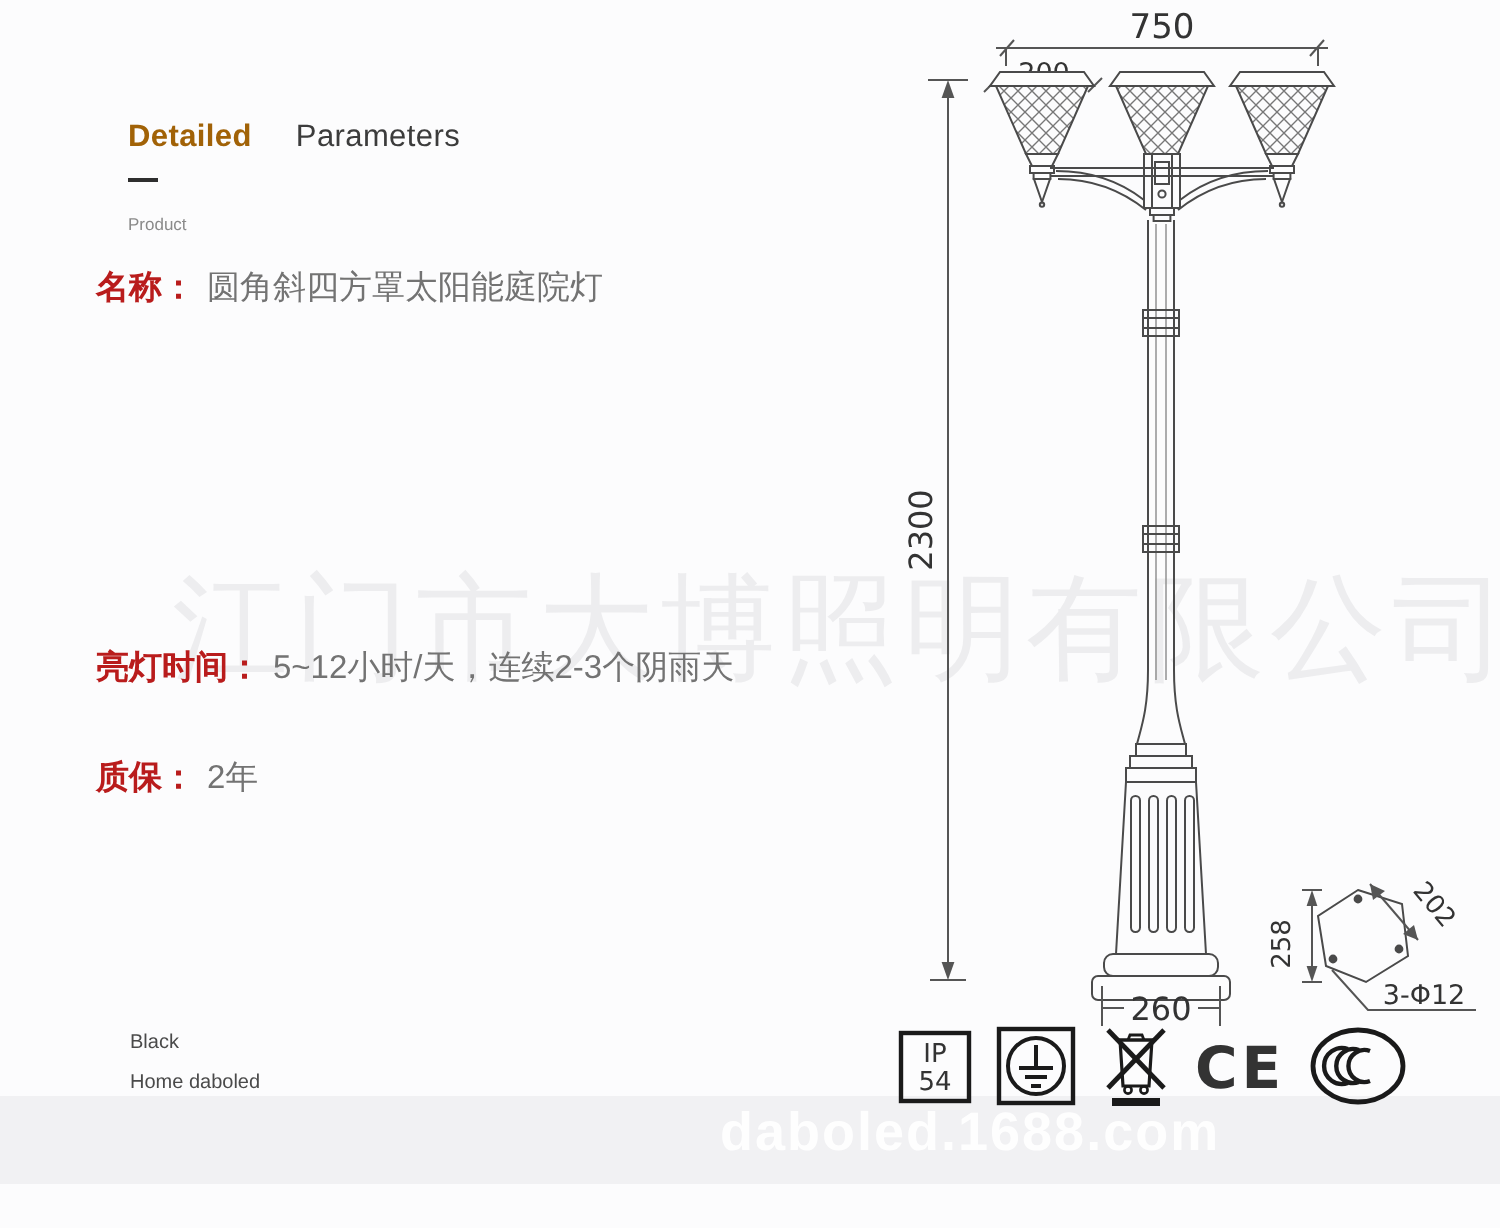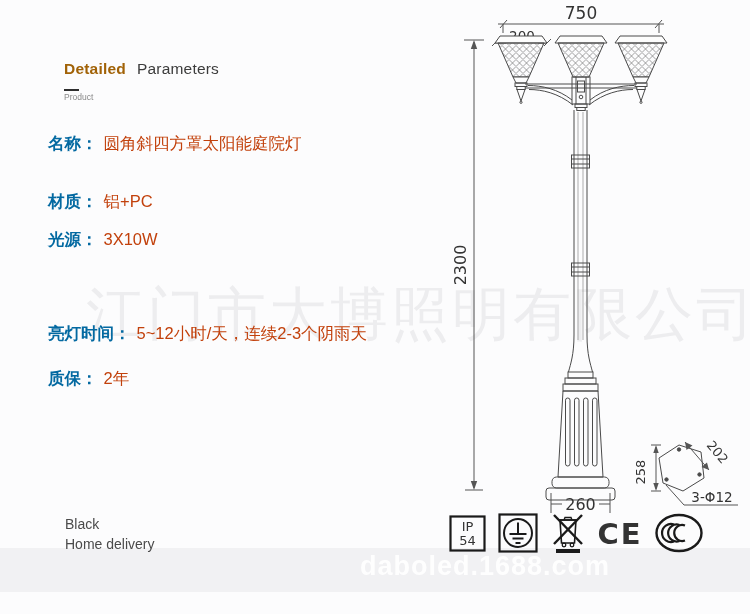--- a/index.html
+++ b/index.html
@@ -6,41 +6,41 @@
   .page{
     position:relative;width:750px;height:614px;overflow:hidden;
     background:#fcfcfd;
     font-family:"Liberation Sans","DejaVu Sans",sans-serif;
     color:#111;
   }
   
   .hdr{position:absolute;left:64px;top:60px;}
   .hdr .t{font-size:15.5px;letter-spacing:.2px;}
   .hdr .t b{color:#a16207;font-weight:bold;}
-  .hdr .t span.rest{color:#3c3c3c;margin-left:11px;font-weight:400;}
+  .hdr .t span.rest{color:#3c3c3c;margin-left:22px;font-weight:400;}
   .hdr .dash{width:15px;height:2px;background:#2e2e2e;margin-top:11px;}
-  .hdr .sub{font-size:8.5px;color:#8a8a8a;margin-top:1px;}
+  .hdr .sub{font-size:8.5px;color:#8a8a8a;margin-top:16px;}
   
   .spec{position:absolute;left:48px;font-size:16.5px;white-space:nowrap;z-index:3;}
-  .spec .lb{font-weight:bold;color:#0369a1;}
-  .spec .vl{color:#c2410c;margin-left:6px;}
+  .spec .lb{font-weight:bold;color:#b91c1c;}
+  .spec .vl{color:#737373;margin-left:6px;}
   
   .wm-company{
     position:absolute;left:86px;top:276px;z-index:1;
     font-size:58px;letter-spacing:3px;white-space:nowrap;
     color:rgba(90,90,105,0.09);font-weight:400;
   }
   .band{position:absolute;left:0;top:548px;width:750px;height:44px;background:#f1f1f3;z-index:1;}
   .wm-site{
     position:absolute;left:360px;top:551px;z-index:2;
     font-size:27px;font-weight:bold;letter-spacing:1px;white-space:nowrap;
     color:rgba(255,255,255,0.92);
   }
   
-  .note{position:absolute;left:65px;font-size:14px;color:#4a4a4a;z-index:3;}
+  .note{position:absolute;left:65px;font-size:10px;color:#4a4a4a;z-index:3;}
   
   .drawing{position:absolute;left:428px;top:0;z-index:2;margin-left:18px;}
   svg text{font-family:"DejaVu Sans","Liberation Sans",sans-serif;fill:#333;}
   .icons{position:absolute;left:449px;top:510px;height:46px;display:flex;align-items:center;gap:12px;z-index:3;}
   .icons svg{display:block;}
 </style>
 </head>
 <body>
 
 <div class="page">
@@ -51,30 +51,24 @@
     <div class="t">
       <b>Detailed</b><span class="rest">Parameters</span>
     </div>
     <div class="dash"></div>
     <div class="sub">Product</div>
   </div>
 
   <div class="spec" style="top:133px">
     <span class="lb">名称：</span><span class="vl">圆角斜四方罩太阳能庭院灯</span>
   </div>
-  <div class="spec" style="top:191px">
-    <span class="lb">材质：</span><span class="vl">铝+PC</span>
-  </div>
-  <div class="spec" style="top:229px">
-    <span class="lb">光源：</span><span class="vl">3X10W</span>
-  </div>
   <div class="spec" style="top:323px">
     <span class="lb">亮灯时间：</span><span class="vl">5~12小时/天，连续2-3个阴雨天</span>
   </div>
-  <div class="spec" style="top:368px">
+  <div class="spec" style="top:378px">
     <span class="lb">质保：</span><span class="vl">2年</span>
   </div>
 
   <div class="drawing">
     <svg width="335" height="515" viewBox="0 0 335 515">
       <defs>
         <pattern id="diamond" patternUnits="userSpaceOnUse" width="7" height="7">
           <path d="M3.5,0 L7,3.5 L3.5,7 L0,3.5 Z" fill="none" stroke="#777" stroke-width="0.7"></path>
         </pattern>
       </defs>
@@ -242,15 +236,15 @@
       <path d="M20,11.5 A9,9 0 1 0 20,28.5" fill="none" stroke="#1a1a1a" stroke-width="2.2"></path>
       <path d="M25.5,12 A8.5,8.5 0 1 0 25.5,28" fill="none" stroke="#1a1a1a" stroke-width="2.2"></path>
       <path d="M31,12.5 A8,8 0 1 0 31,27.5" fill="none" stroke="#1a1a1a" stroke-width="2.2"></path>
     </svg>
   </div>
 
   <div class="band"></div>
   <div class="wm-site">daboled.1688.com</div>
 
   <div class="note" style="top:516px">Black</div>
-  <div class="note" style="top:536px">Home delivery</div>
+  <div class="note" style="top:536px">Home daboled</div>
 
 </div>
 
 </body></html>

